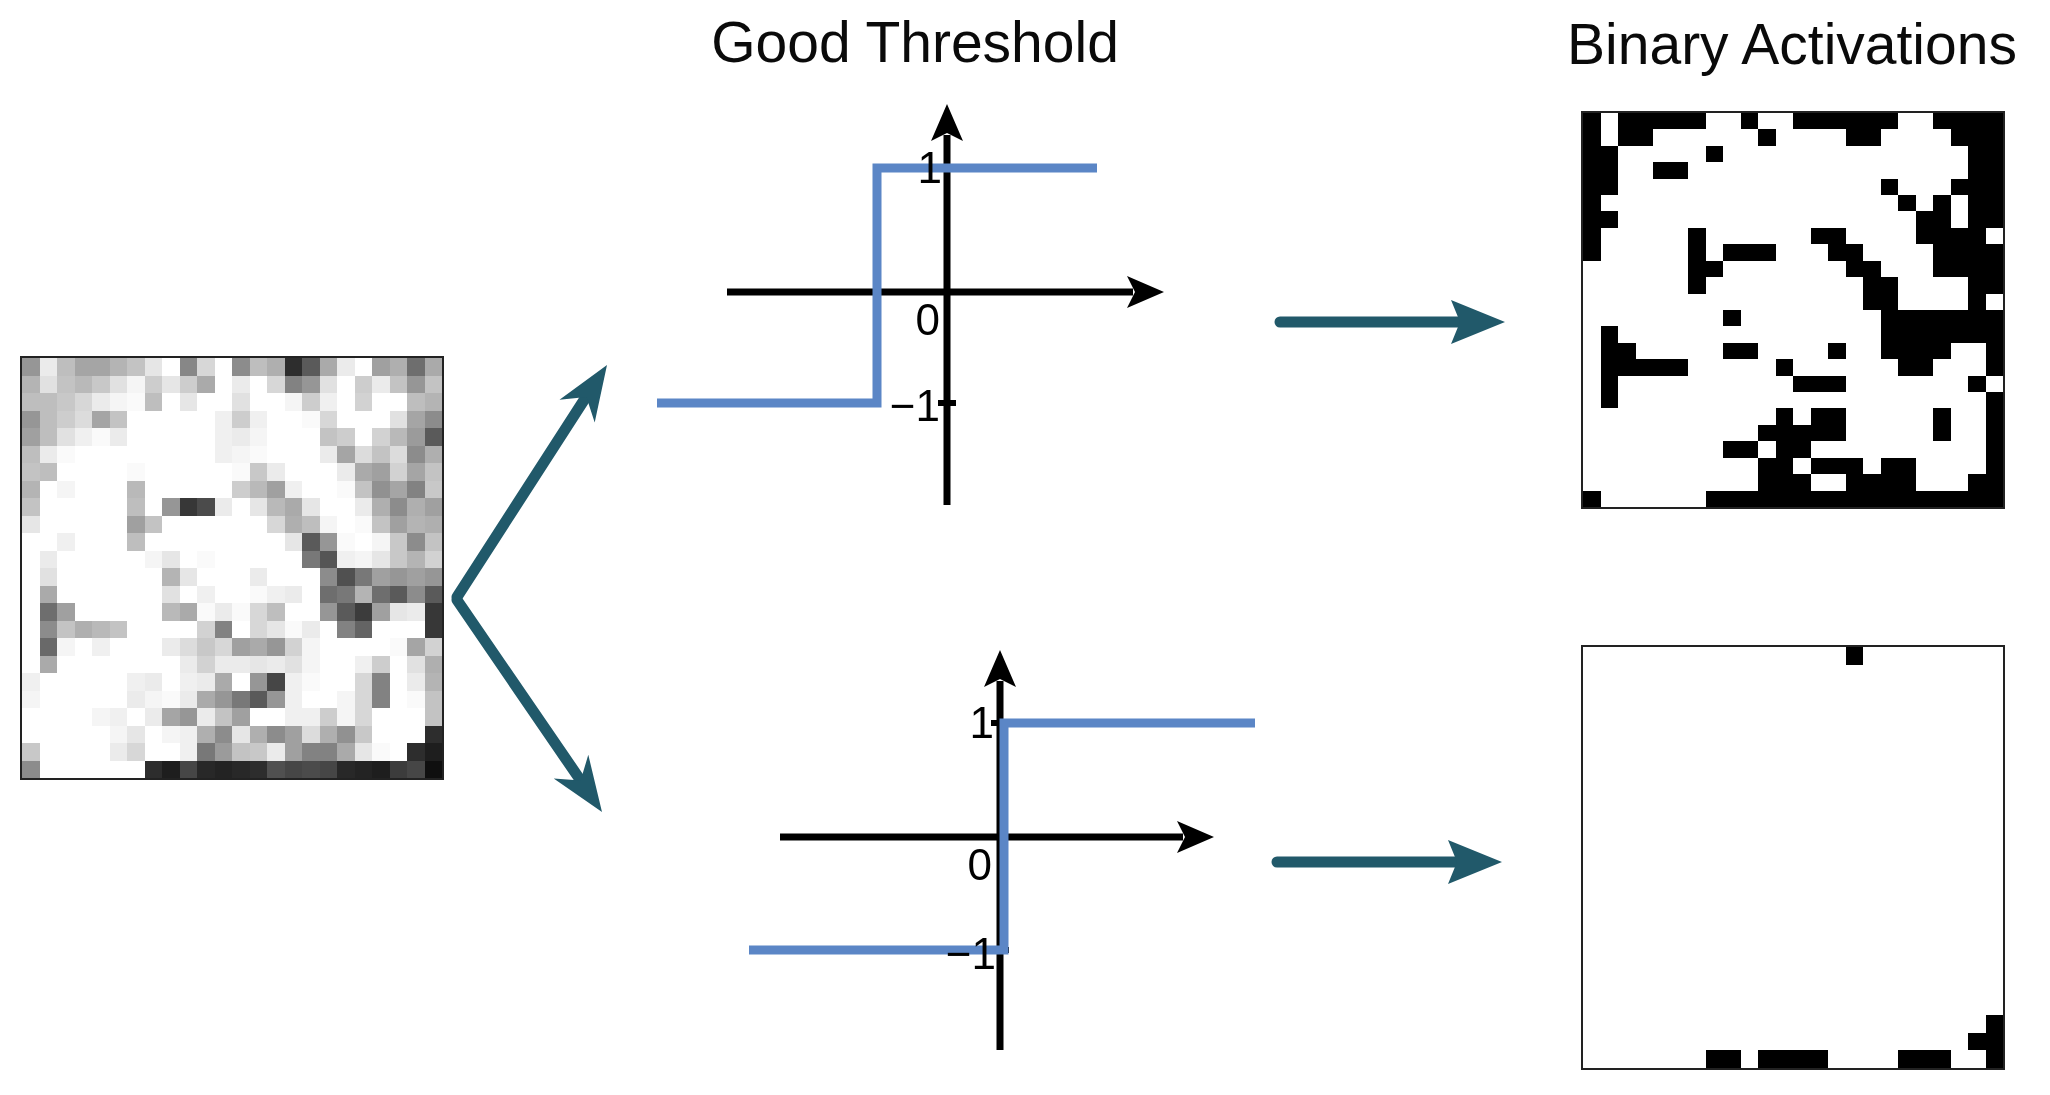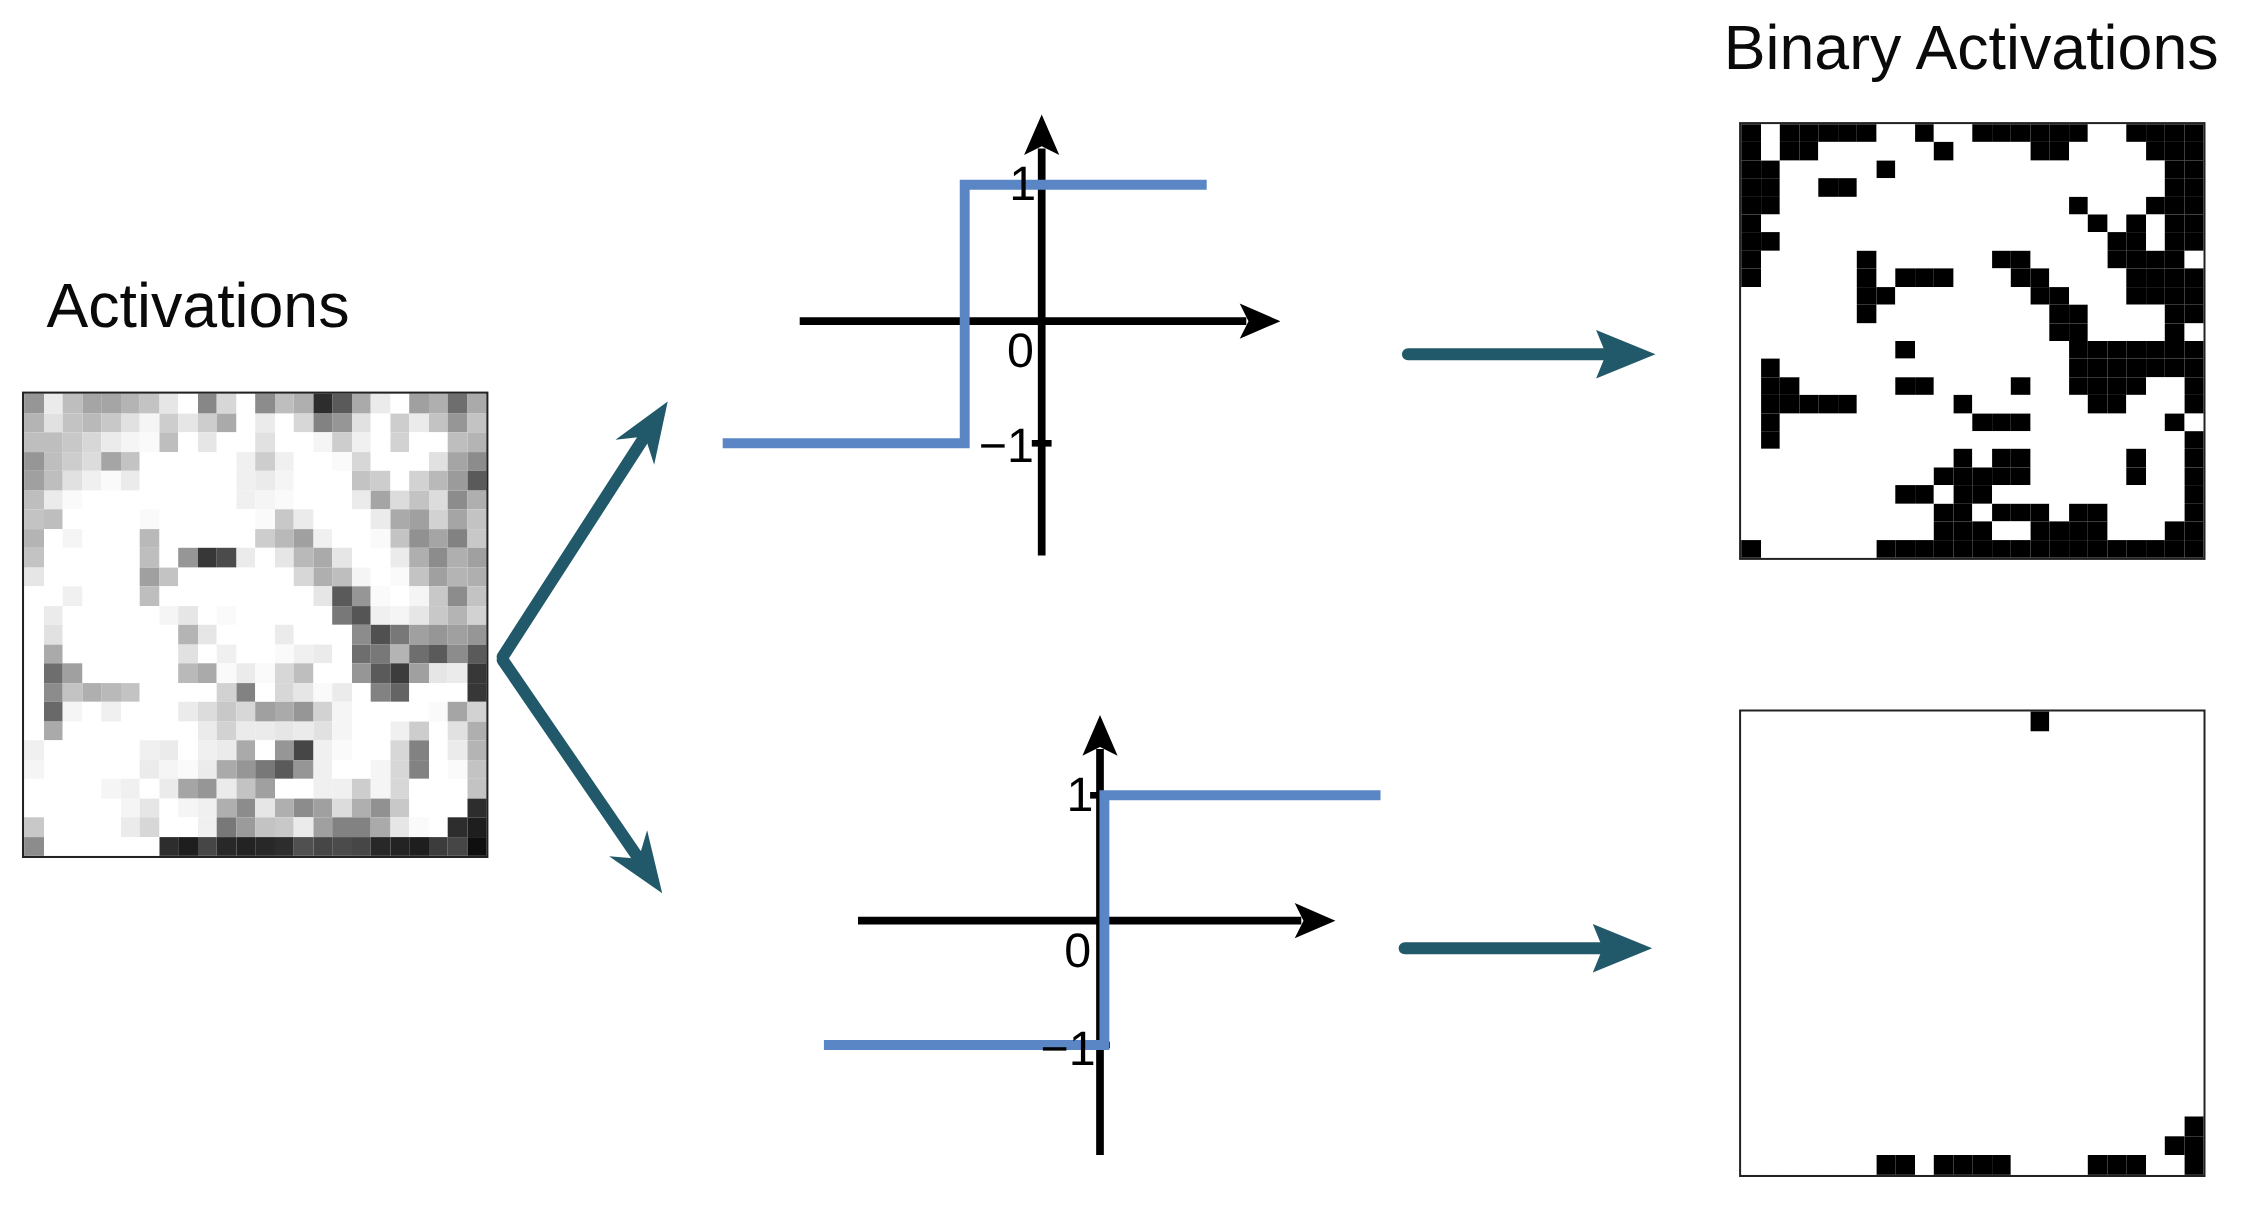--- a/index.html
+++ b/index.html
@@ -52,21 +52,21 @@
       <path d="M1000,1050 L1000,681" fill="none" stroke-width="7" style="stroke: rgb(0, 0, 0);"></path>
       <polygon points="1000,650 984,687 1000,679 1016,687" style="fill: rgb(0, 0, 0);"></polygon>
       <path d="M780,837 L1183,837" fill="none" stroke-width="7" style="stroke: rgb(0, 0, 0);"></path>
       <polygon points="1214,837 1177,821 1185,837 1177,853" style="fill: rgb(0, 0, 0);"></polygon>
       <path d="M991,723 L1009,723" stroke-width="6" style="stroke: rgb(0, 0, 0);"></path>
       <path d="M991,950 L1009,950" stroke-width="6" style="stroke: rgb(0, 0, 0);"></path>
     </g>
     <polyline points="749,950 1004,950 1004,723 1255,723" fill="none" stroke-width="9" stroke-linejoin="miter" style="stroke: rgb(91, 134, 198);"></polyline>
   </svg>
 
-  <div class="h" style="left:40px;top:248px;width:280px;">Activations</div>
+  <div class="h" style="left:640px;top:12px;width:550px;">Good Threshold</div>
   <div class="h" style="left:1517px;top:14px;width:550px;">Binary Activations</div>
 
   <span class="tick" style="left:822px;top:146px;">1</span>
   <span class="tick" style="left:820px;top:298px;">0</span>
   <span class="tick" style="left:820px;top:384px;">−1</span>
 
   <span class="tick" style="left:874px;top:701px;">1</span>
   <span class="tick" style="left:872px;top:843px;">0</span>
   <span class="tick" style="left:876px;top:932px;">−1</span>
 

